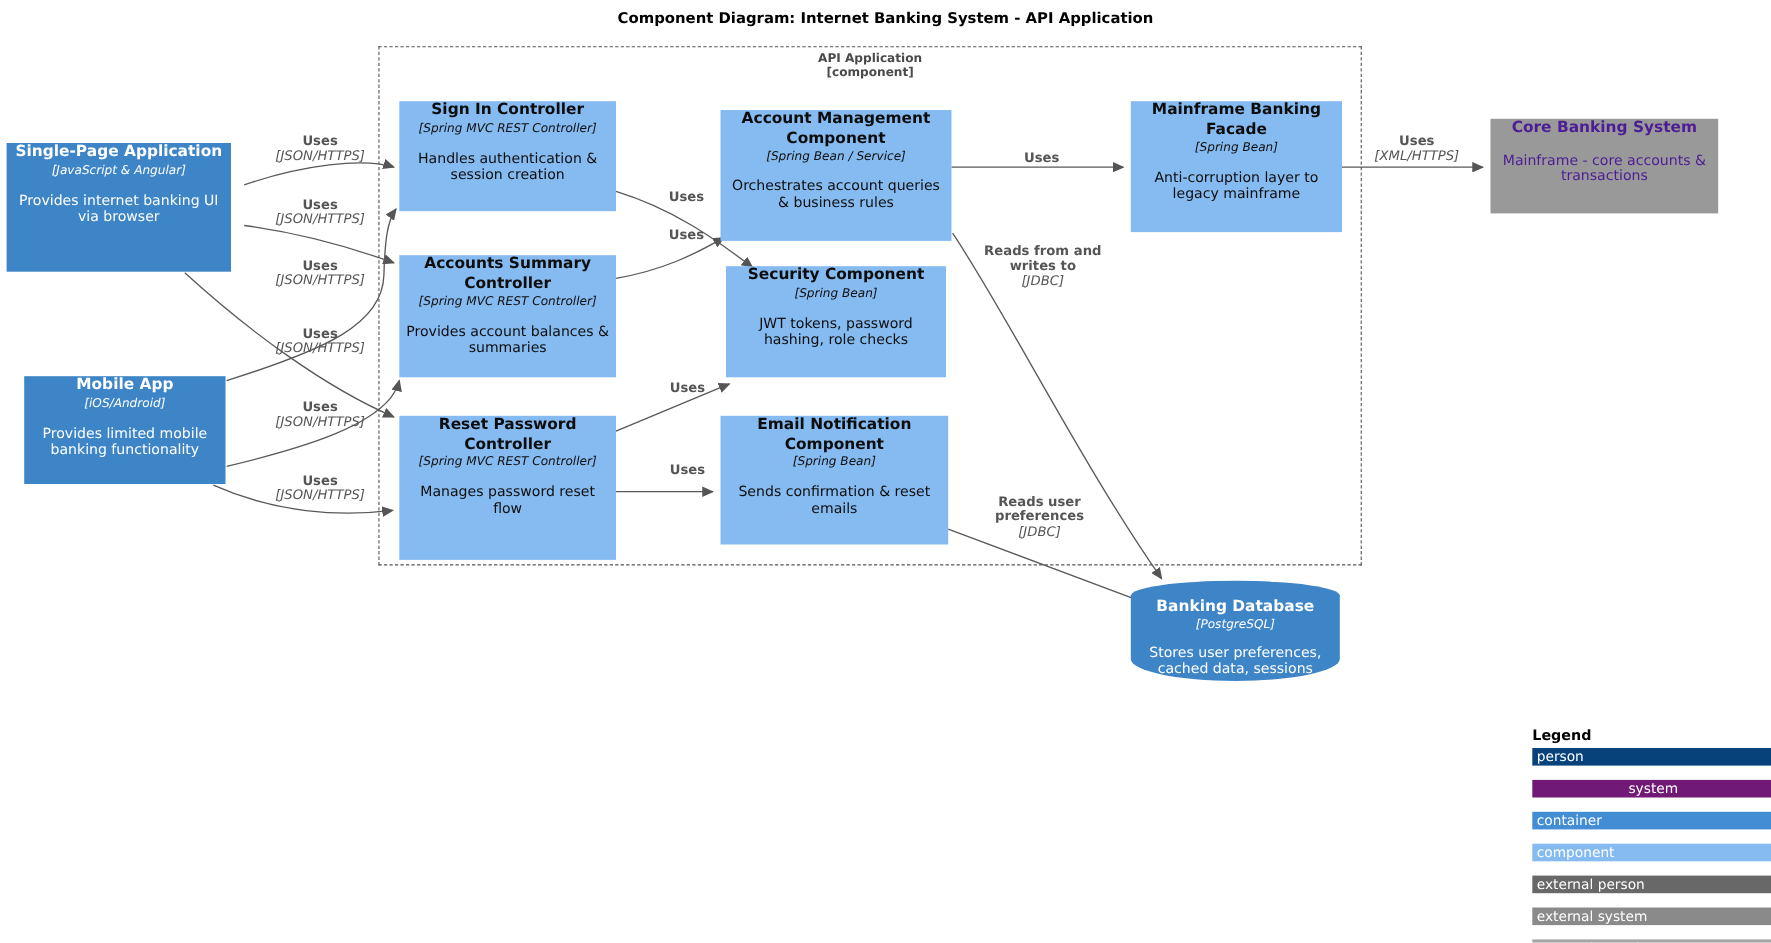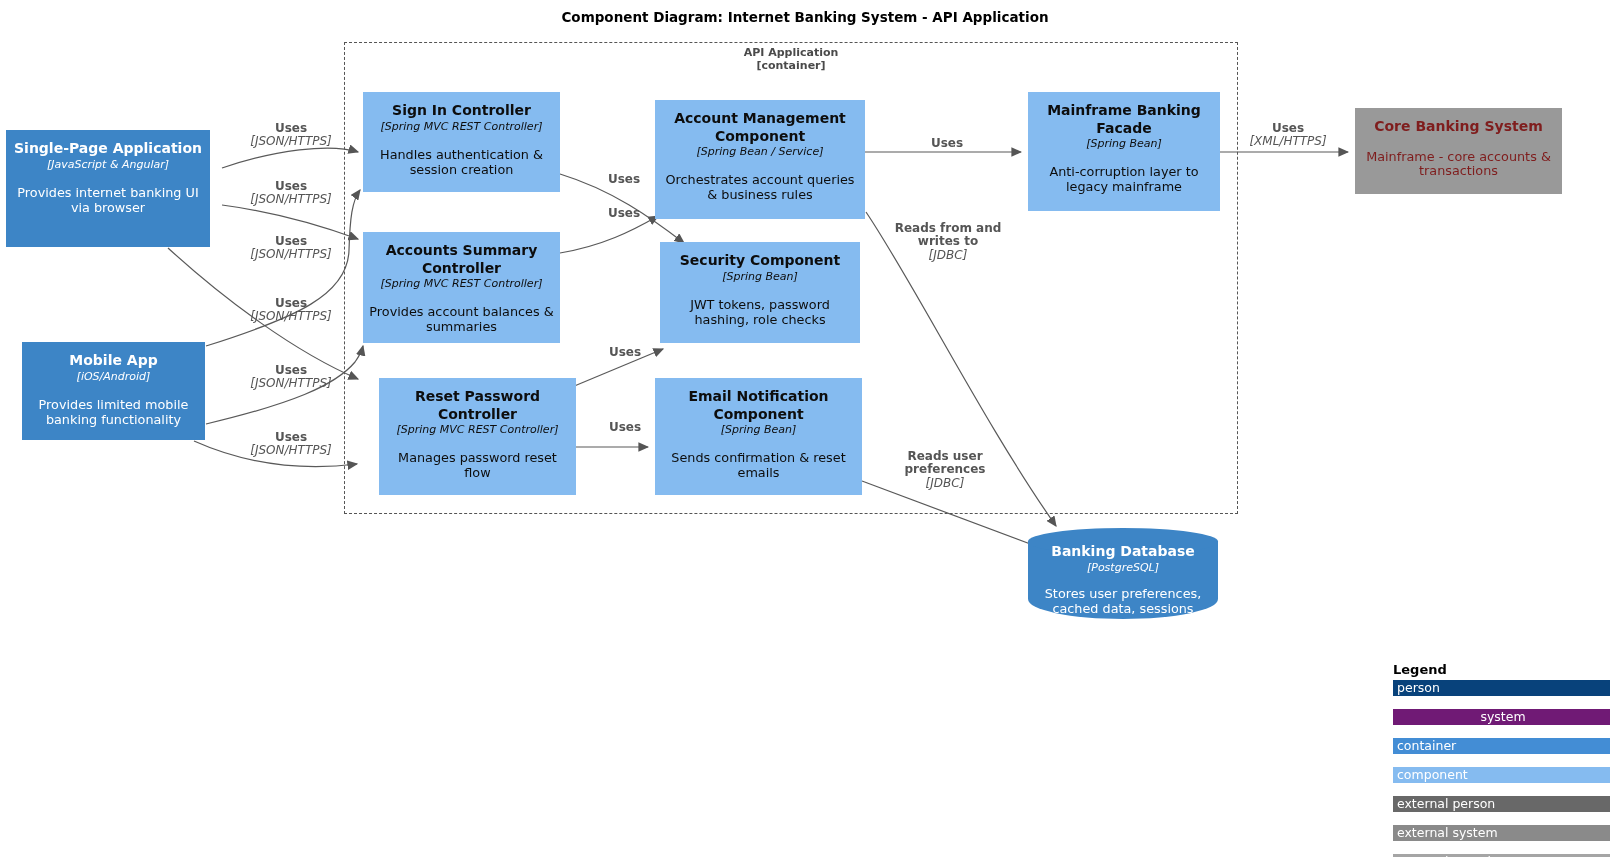--- a/index.html
+++ b/index.html
@@ -7,24 +7,24 @@
           font-family:"DejaVu Sans","Liberation Sans",sans-serif;overflow:hidden;}
   .diagram-title{position:absolute;left:0;top:9px;width:100%;text-align:center;
           font-size:13.5px;font-weight:bold;color:#000;z-index:3;}
   .boundary{position:absolute;left:344px;top:42px;width:892px;height:470px;
           border:1.5px dashed #555;z-index:0;}
   .boundary-label{position:absolute;left:0;top:3px;width:100%;text-align:center;color:#4a4a4a;}
   .boundary-label .bt{font-size:11px;font-weight:bold;}
   .boundary-label .bs{font-size:11px;font-weight:bold;}
   svg.edges{position:absolute;left:0;top:0;z-index:1;}
   .node{position:absolute;z-index:2;display:flex;flex-direction:column;
-        justify-content:flex-start;text-align:center;padding-top:10px;box-sizing:border-box;}
+        justify-content:flex-start;text-align:center;box-sizing:border-box;}
   .blue{background:#3d85c6;color:#fff;}
   .lightblue{background:#85BBF0;color:#0d0d0d;}
-  .gray{background:#999999;color:#7f1d1d;}
+  .gray{background:#999999;color:#4c1d95;}
   .n-title{font-size:14px;font-weight:bold;line-height:1.25;padding:0 6px;}
   .n-sub{font-size:11px;font-style:italic;line-height:1.3;}
   .n-desc{font-size:12.8px;line-height:1.17;margin-top:14px;padding:0 6px;}
   .cyl{position:absolute;left:1028px;top:541px;width:190px;height:78px;background:#3d85c6;
        border-radius:0 0 95px 95px / 0 0 20px 20px;z-index:2;}
   .cyl::before{content:"";position:absolute;left:0;top:-13px;width:190px;height:27px;
        border-radius:50%;background:#3d85c6;}
   .cyl-text{position:absolute;left:0;top:2px;width:100%;text-align:center;color:#fff;z-index:2;}
   .elabel{position:absolute;transform:translateX(-50%);width:116px;text-align:center;
        color:#555;z-index:3;line-height:1.12;}
@@ -38,21 +38,21 @@
 </head>
 <body>
 
 <div class="canvas">
 
   <div class="diagram-title">Component Diagram: Internet Banking System - API Application</div>
 
   <div class="boundary">
     <div class="boundary-label">
       <div class="bt">API Application</div>
-      <div class="bs">[container]</div>
+      <div class="bs">[component]</div>
     </div>
   </div>
 
   <svg class="edges" width="1610" height="857" viewBox="0 0 1610 857">
     <defs>
       <marker id="arr" markerWidth="9" markerHeight="8" refX="8" refY="4" orient="auto">
         <path d="M0,0 L9,4 L0,8 z" fill="#555"></path>
       </marker>
     </defs>
     <g fill="none" stroke="#595959" stroke-width="1.2">
@@ -90,21 +90,21 @@
     <div class="n-sub">[Spring MVC REST Controller]</div>
     <div class="n-desc">Handles authentication &amp; session creation</div>
   </div>
 
   <div class="node lightblue" style="left:363px;top:232px;width:197px;height:111px">
     <div class="n-title">Accounts Summary Controller</div>
     <div class="n-sub">[Spring MVC REST Controller]</div>
     <div class="n-desc">Provides account balances &amp; summaries</div>
   </div>
 
-  <div class="node lightblue" style="left:379px;top:378px;width:197px;height:117px">
+  <div class="node lightblue" style="left:363px;top:378px;width:197px;height:131px">
     <div class="n-title">Reset Password Controller</div>
     <div class="n-sub">[Spring MVC REST Controller]</div>
     <div class="n-desc">Manages password reset flow</div>
   </div>
 
   <div class="node lightblue" style="left:655px;top:100px;width:210px;height:119px">
     <div class="n-title">Account Management Component</div>
     <div class="n-sub">[Spring Bean / Service]</div>
     <div class="n-desc">Orchestrates account queries &amp; business rules</div>
   </div>

